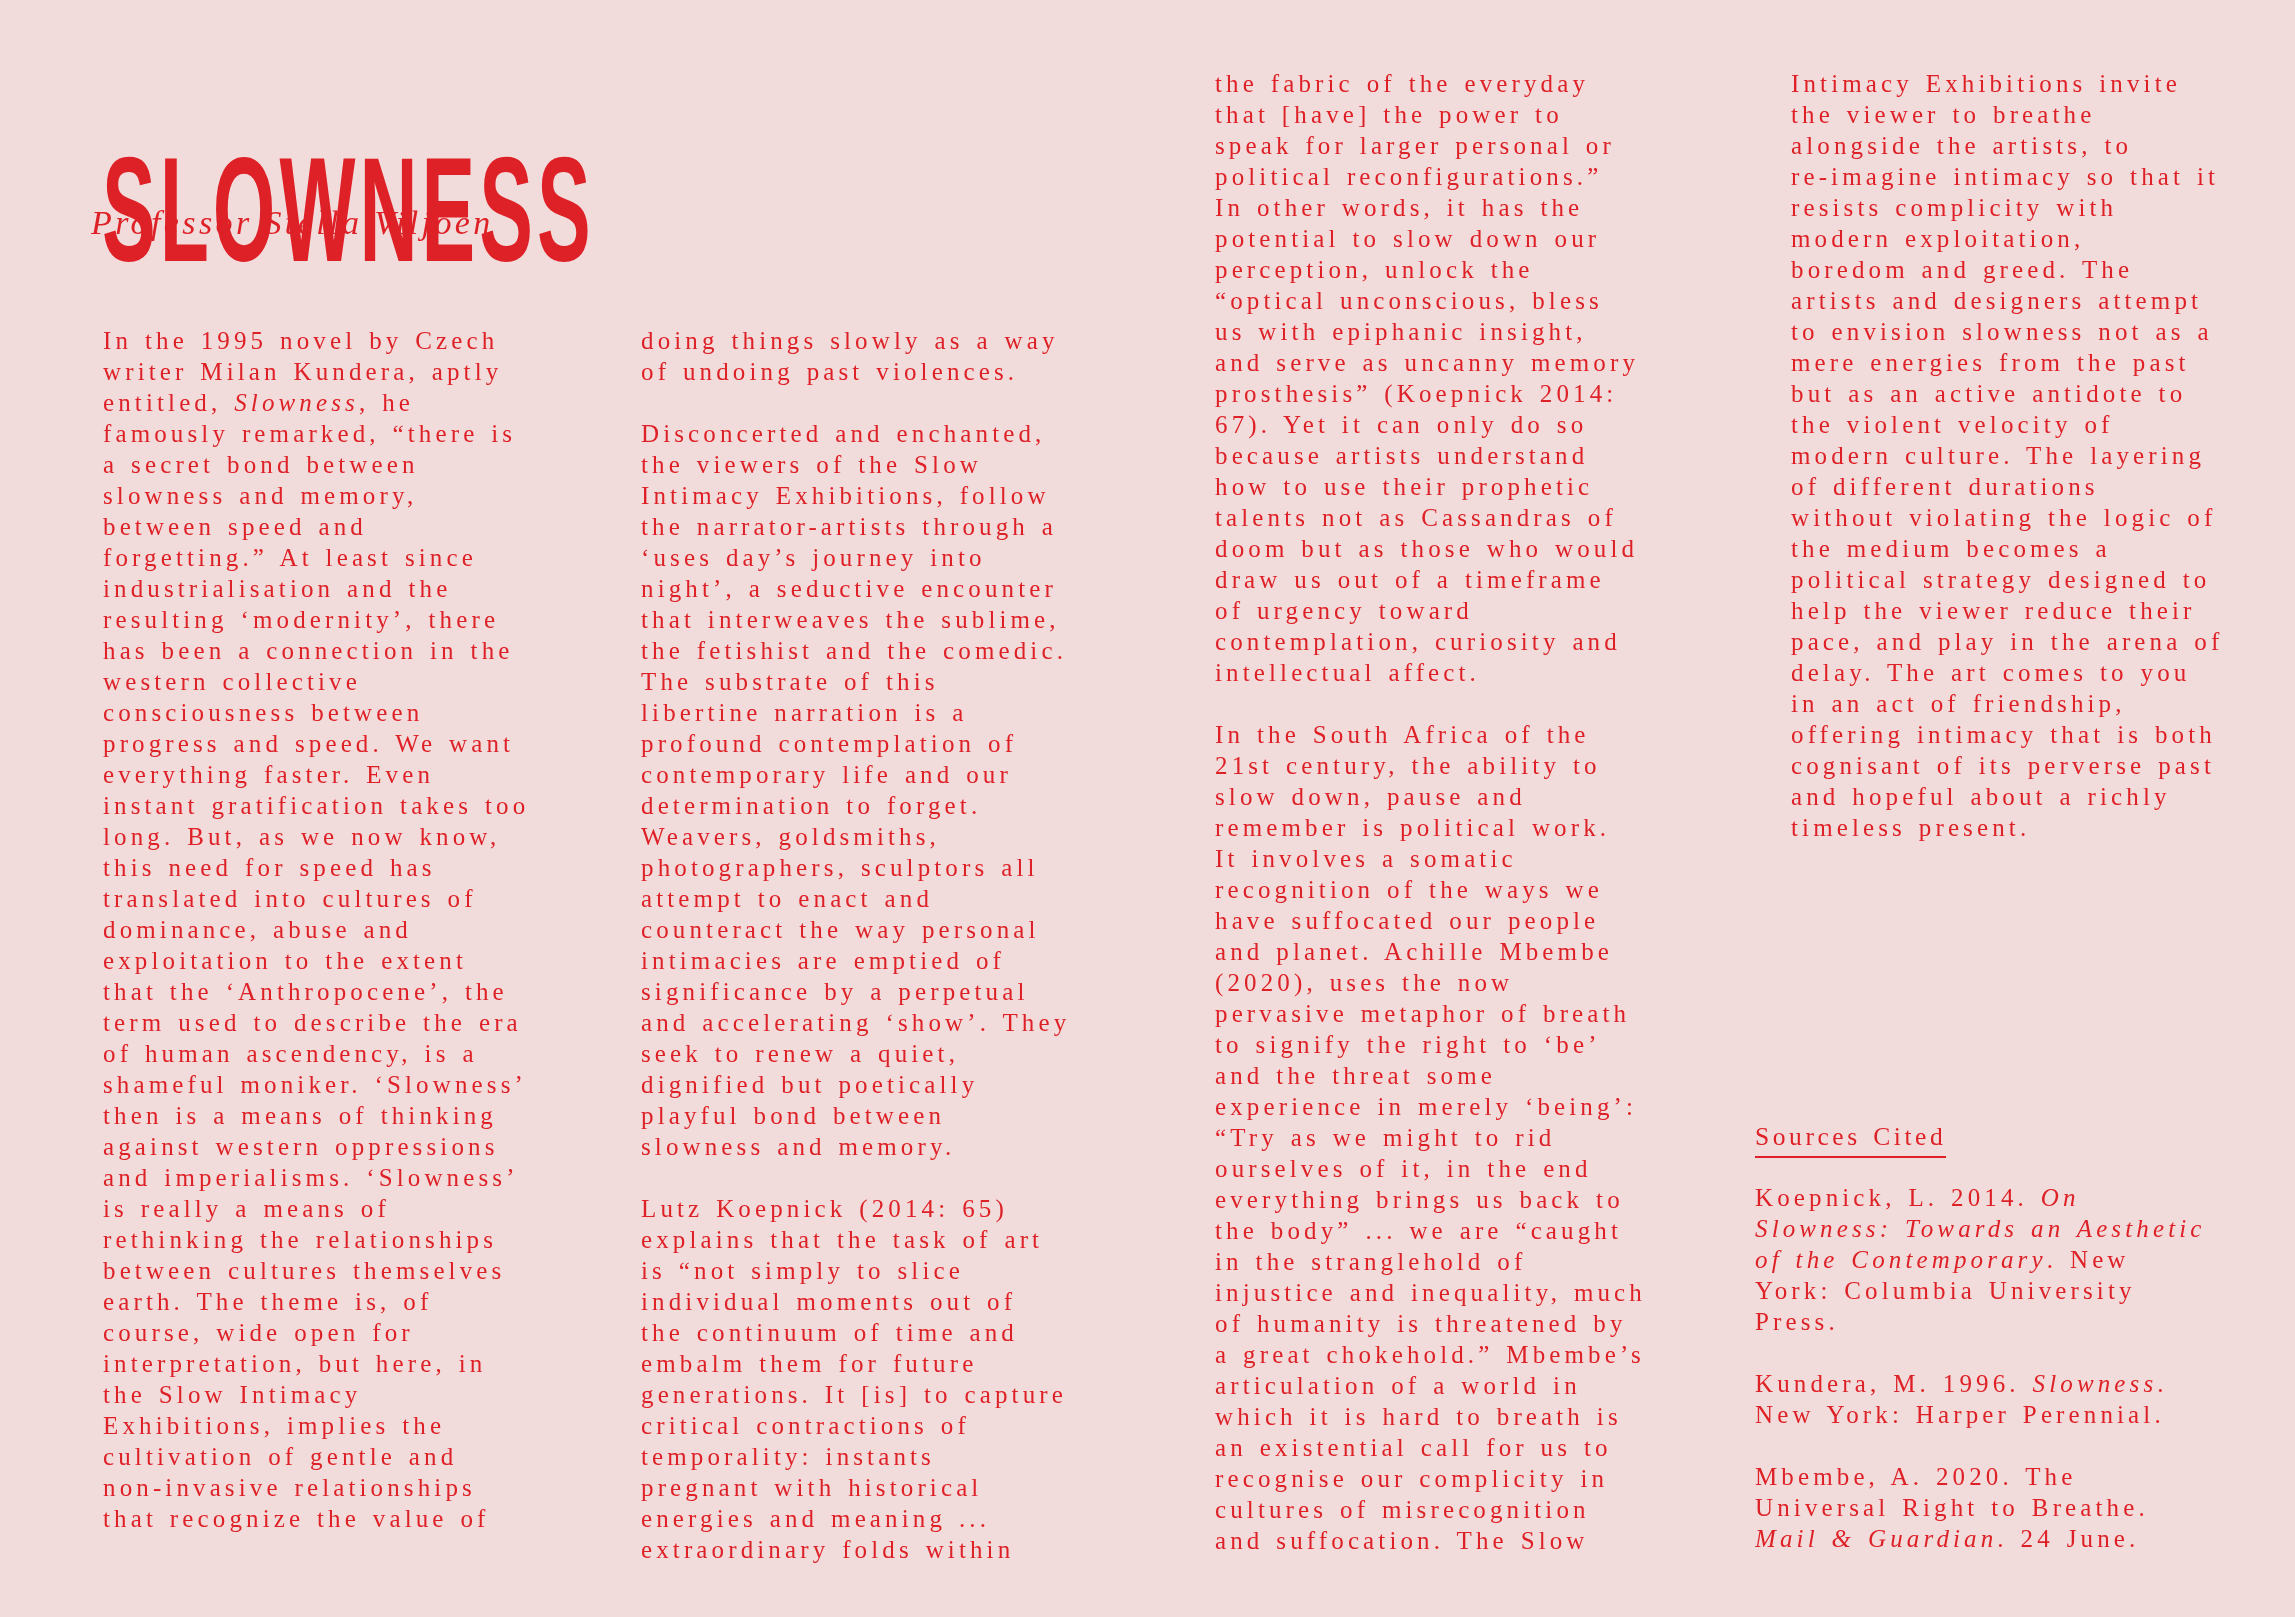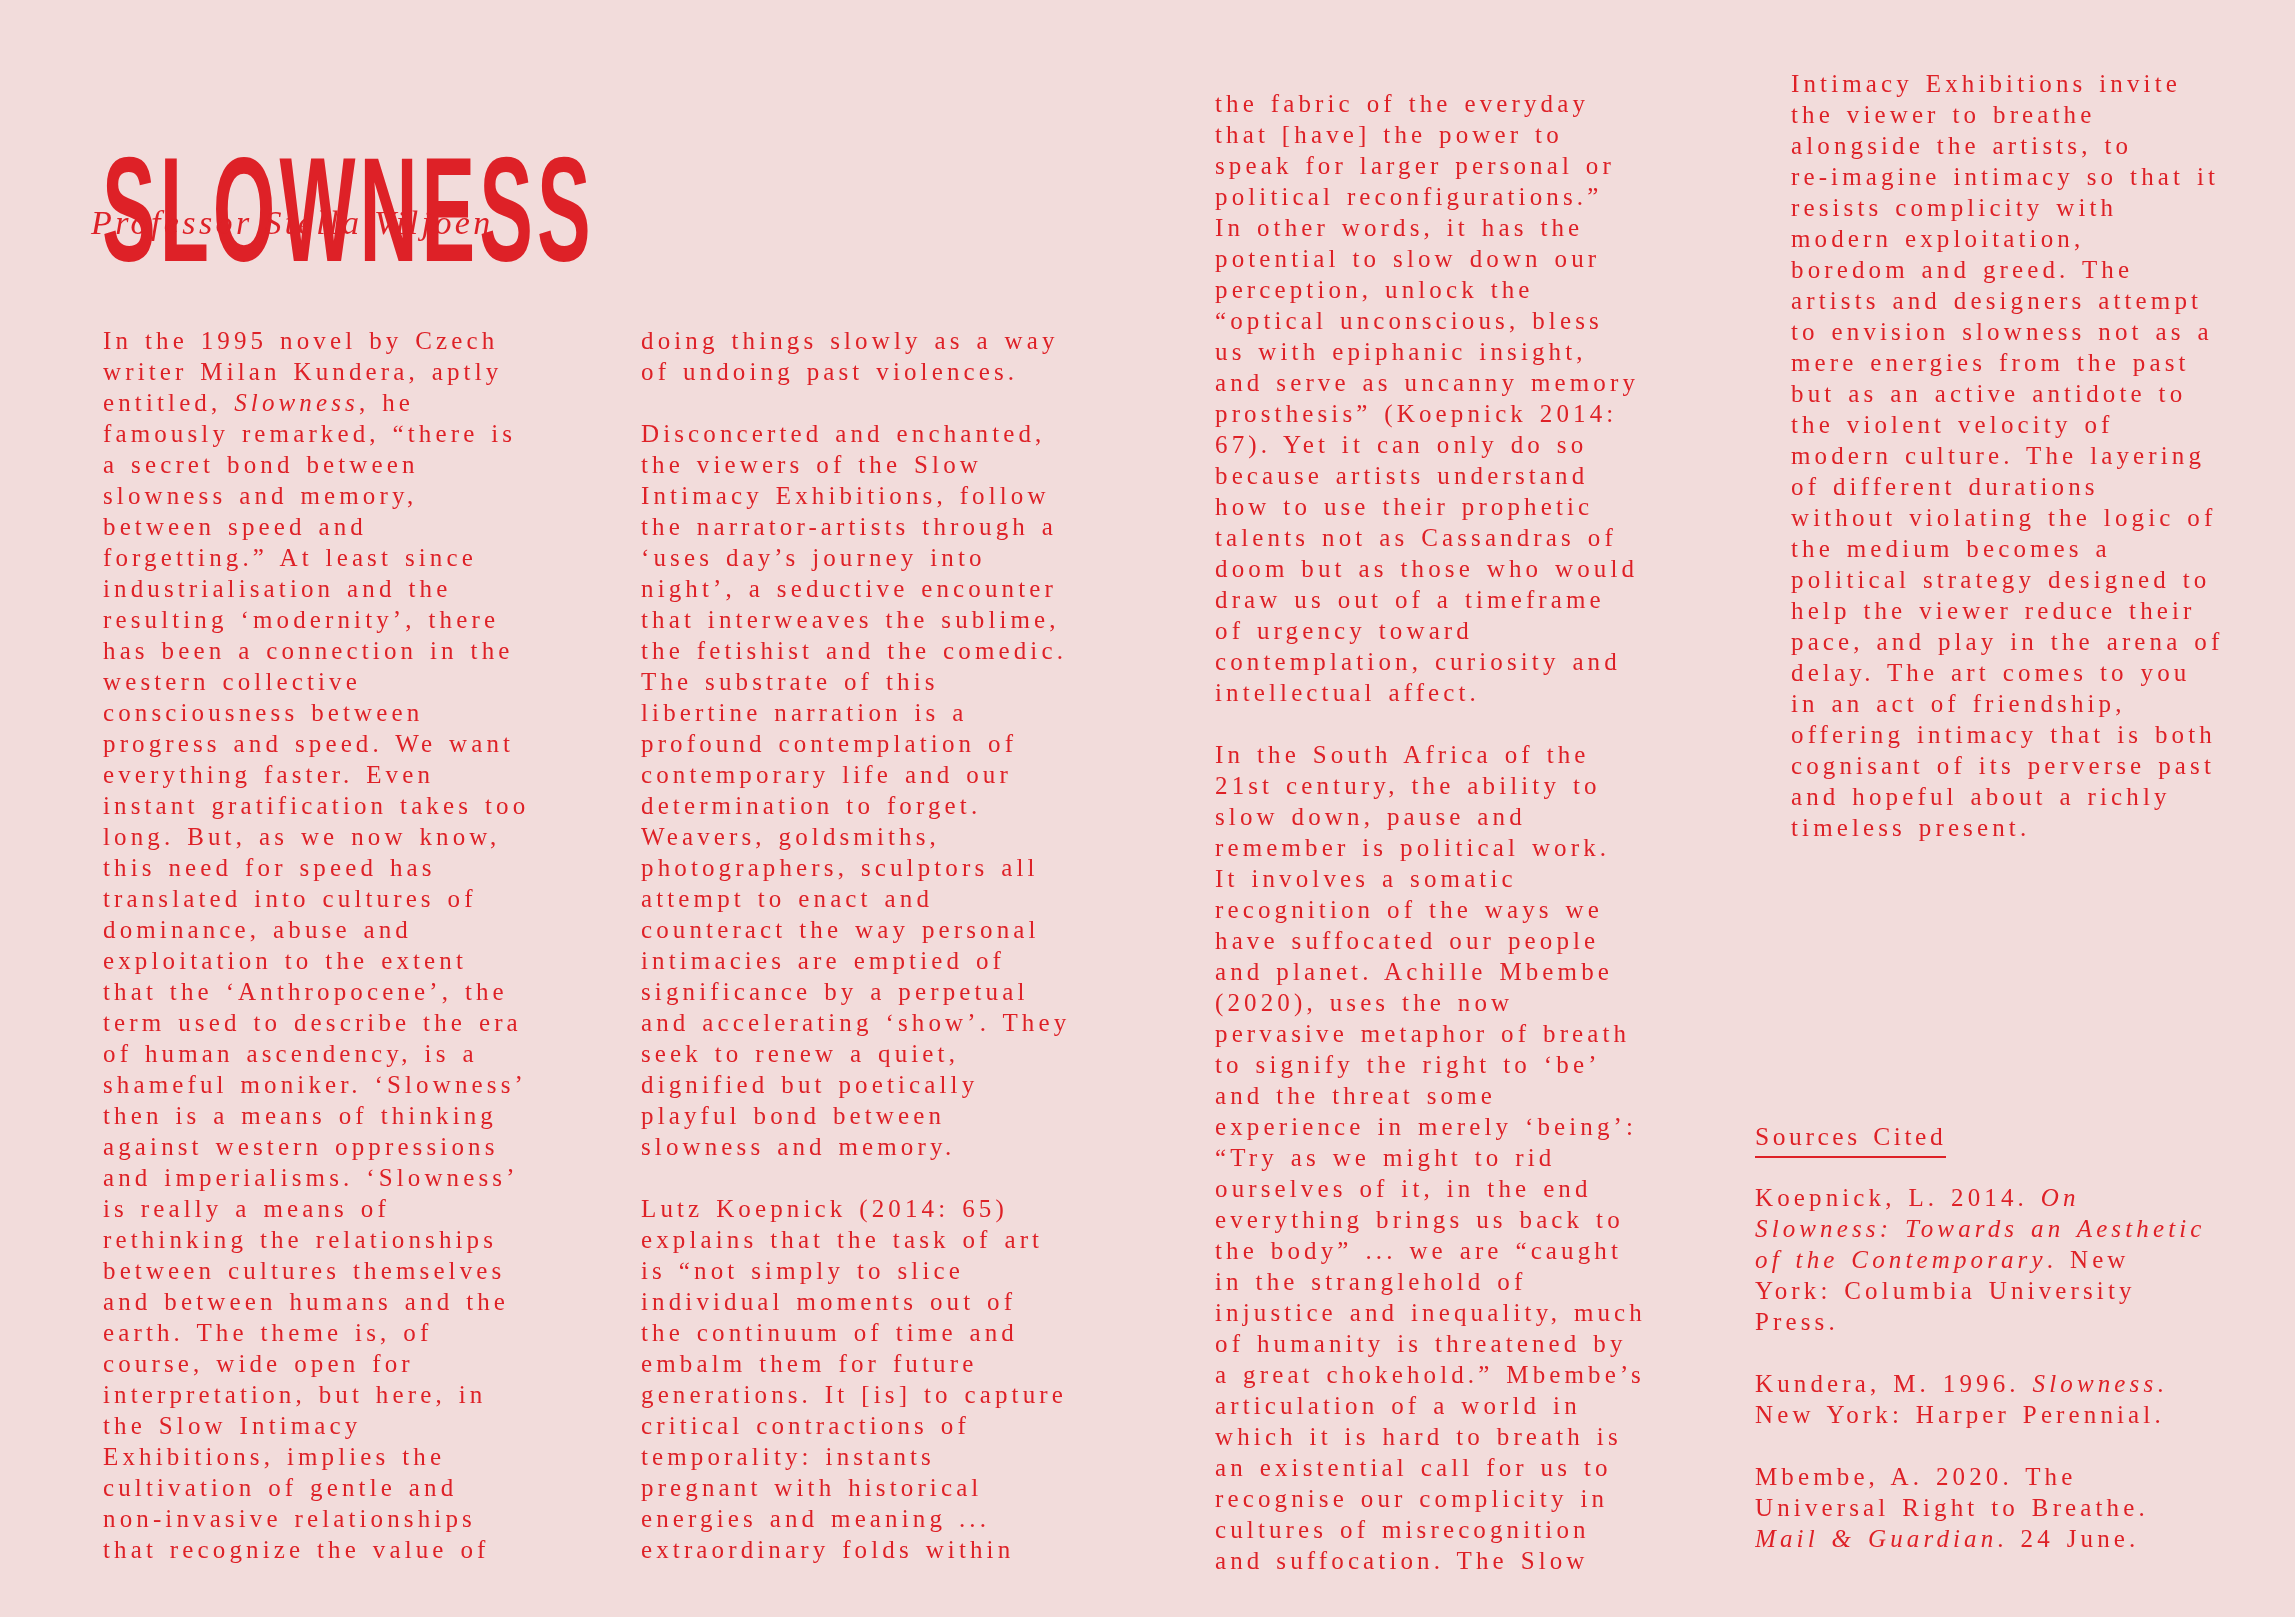--- a/index.html
+++ b/index.html
@@ -38,21 +38,21 @@
     letter-spacing:0.165em;
     word-spacing:0.10em;
   }
   .line{
     height:31px;
     line-height:31px;
     white-space:pre;
   }
   #col1{left:103px;top:325px;width:536px;height:1268px;}
   #col2{left:641px;top:325px;width:475px;height:1268px;}
-  #col3{left:1215px;top:68px;width:510px;height:1508px;margin-top:20px;}
+  #col3{left:1215px;top:68px;width:510px;height:1508px;}
   #col4{left:1743px;top:68px;width:542px;height:816px;margin-left:48px;}
   #sources{left:1743px;top:1122px;width:542px;height:452px;margin-left:12px;}
   .sources-heading{
     display:inline-block;
     font-size:25.5px;
     letter-spacing:0.14em;
     border-bottom:2.2px solid #de2127;
     padding-bottom:3.6px;
     margin-bottom:24px;
   }
@@ -90,21 +90,20 @@
       <div class="line">that the ‘Anthropocene’, the</div>
       <div class="line">term used to describe the era</div>
       <div class="line">of human ascendency, is a</div>
       <div class="line">shameful moniker. ‘Slowness’</div>
       <div class="line">then is a means of thinking</div>
       <div class="line">against western oppressions</div>
       <div class="line">and imperialisms. ‘Slowness’</div>
       <div class="line">is really a means of</div>
       <div class="line">rethinking the relationships</div>
       <div class="line">between cultures themselves</div>
-      <div class="line">and between humans and the</div>
       <div class="line">earth. The theme is, of</div>
       <div class="line">course, wide open for</div>
       <div class="line">interpretation, but here, in</div>
       <div class="line">the Slow Intimacy</div>
       <div class="line">Exhibitions, implies the</div>
       <div class="line">cultivation of gentle and</div>
       <div class="line">non-invasive relationships</div>
       <div class="line">that recognize the value of</div>
     </div>
   <div class="col" id="col2">

